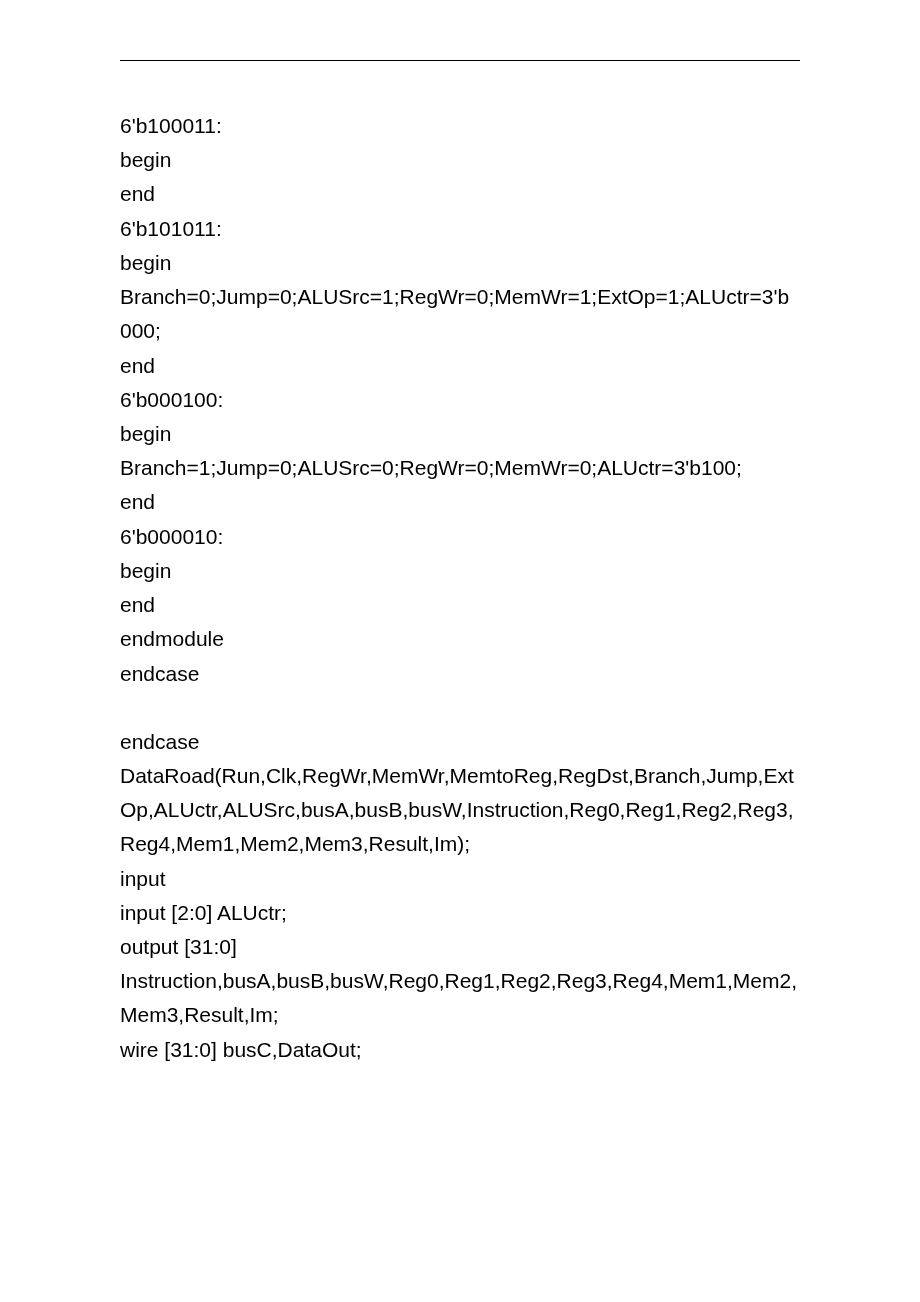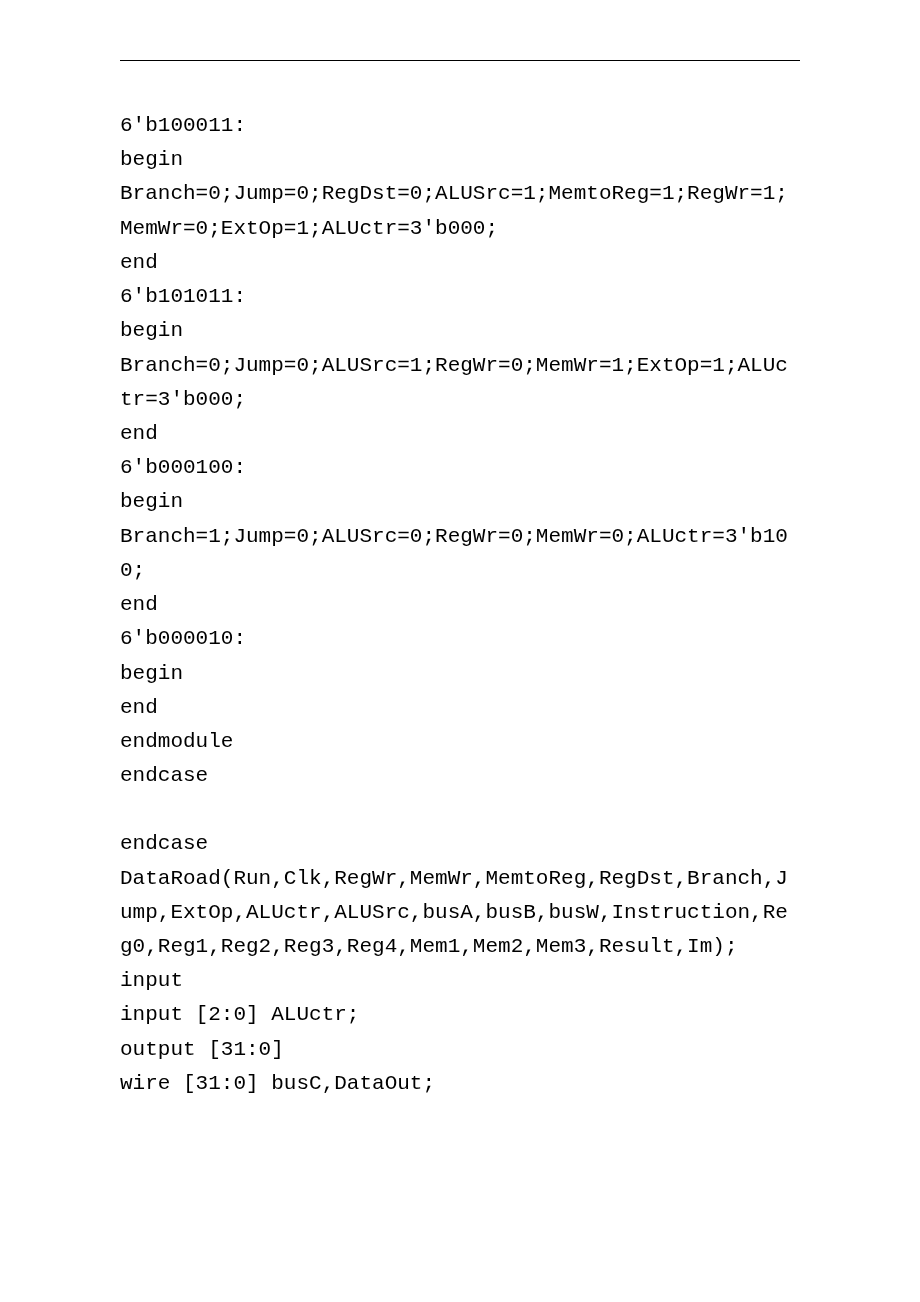--- a/index.html
+++ b/index.html
@@ -21,50 +21,50 @@
   }
   .hr-top {
     border: none;
     border-top: 1.5px solid #000000;
     margin-bottom: 48px;
   }
   .code-line {
     line-height: 1.63;
     white-space: pre-wrap;
     word-break: break-all;
-    font-family: Liberation Mono, monospace;
+    font-family: Liberation Sans, sans-serif;
   }
   .blank-line {
     height: 34px;
   }
 </style>
 </head>
 <body>
 
 <div class="page">
   <hr class="hr-top">
   <div id="code-container">
       <div class="code-line">6'b100011:</div>
       <div class="code-line">begin</div>
-      <div class="code-line">Branch=0;Jump=0;RegDst=0;ALUSrc=1;MemtoReg=1;RegWr=1;MemWr=0;ExtOp=1;ALUctr=3'b000;</div>
       <div class="code-line">end</div>
       <div class="code-line">6'b101011:</div>
       <div class="code-line">begin</div>
       <div class="code-line">Branch=0;Jump=0;ALUSrc=1;RegWr=0;MemWr=1;ExtOp=1;ALUctr=3'b000;</div>
       <div class="code-line">end</div>
       <div class="code-line">6'b000100:</div>
       <div class="code-line">begin</div>
       <div class="code-line">Branch=1;Jump=0;ALUSrc=0;RegWr=0;MemWr=0;ALUctr=3'b100;</div>
       <div class="code-line">end</div>
       <div class="code-line">6'b000010:</div>
       <div class="code-line">begin</div>
       <div class="code-line">end</div>
       <div class="code-line">endmodule</div>
       <div class="code-line">endcase</div>
       <div class="blank-line"></div>
       <div class="code-line">endcase</div>
       <div class="code-line">DataRoad(Run,Clk,RegWr,MemWr,MemtoReg,RegDst,Branch,Jump,ExtOp,ALUctr,ALUSrc,busA,busB,busW,Instruction,Reg0,Reg1,Reg2,Reg3,Reg4,Mem1,Mem2,Mem3,Result,Im);</div>
       <div class="code-line">input</div>
       <div class="code-line">input [2:0] ALUctr;</div>
       <div class="code-line">output [31:0]</div>
+      <div class="code-line">Instruction,busA,busB,busW,Reg0,Reg1,Reg2,Reg3,Reg4,Mem1,Mem2,Mem3,Result,Im;</div>
       <div class="code-line">wire [31:0] busC,DataOut;</div>
     </div>
 </div>
 
 </body></html>

